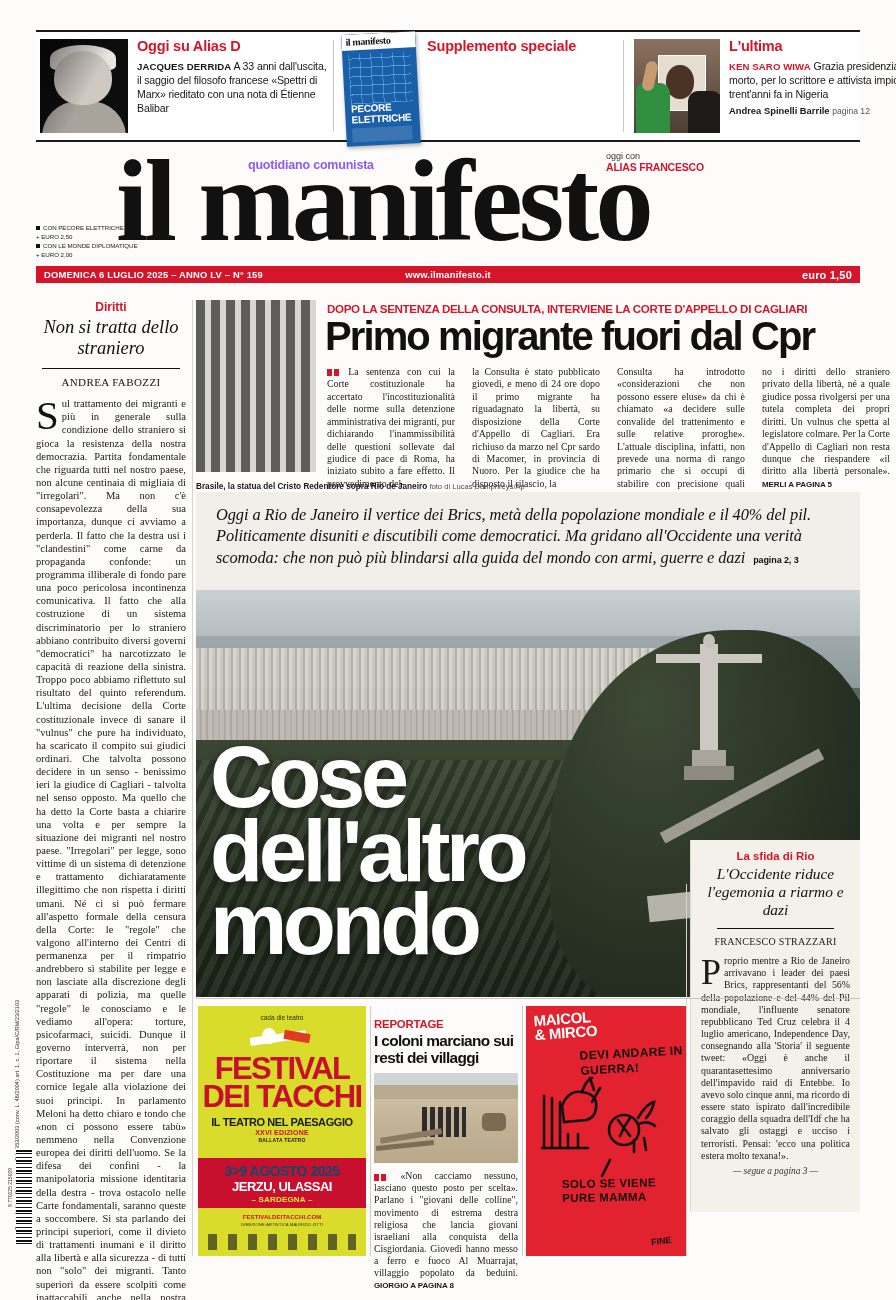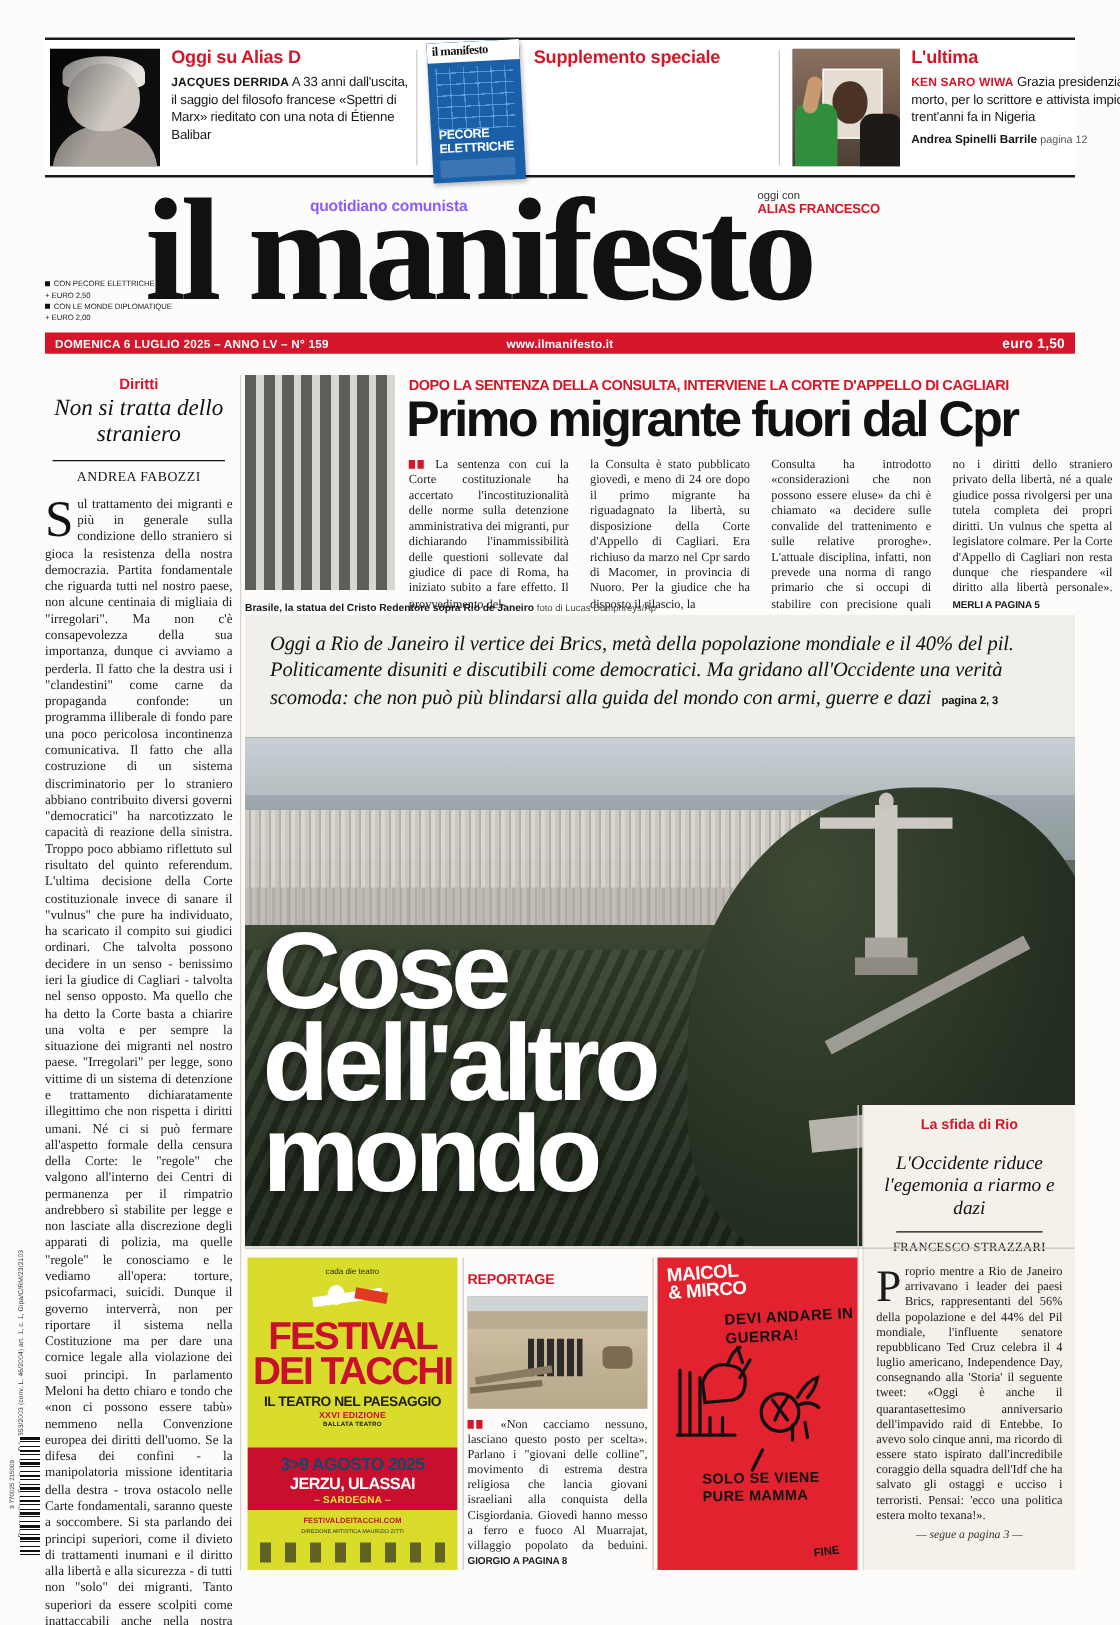--- a/index.html
+++ b/index.html
@@ -199,27 +199,27 @@
       background:#a9a49c;}
   .statue .ped{position:absolute;left:36px;top:156px;width:50px;height:14px;
       background:#8e8a82;}
 
   .hero-title{position:absolute;left:14px;top:150px;width:560px;
       font-family:"Liberation Sans",sans-serif;font-weight:bold;color:#fff;
       font-size:87px;line-height:.845;letter-spacing:-4.5px;
       text-shadow:0 2px 10px rgba(0,0,0,.45);}
 
   
-  .rail{position:absolute;left:690px;top:884px;width:170px;height:372px;
+  .rail{position:absolute;left:690px;top:840px;width:170px;height:372px;
       background:#f4f1ea;padding:10px 10px 0 10px;box-sizing:border-box;
       border-left:1px solid #ddd8cf;}
   .rail-kick{font-family:"Liberation Sans",sans-serif;font-weight:bold;font-size:11.4px;
       color:#d5162a;text-align:center;}
   .rail-title{font-family:"Liberation Serif",serif;font-style:italic;font-size:15.4px;
-      line-height:1.17;text-align:center;margin-top:16px;color:#111;}
+      line-height:1.17;text-align:center;margin-top:3px;color:#111;}
   .rail-hr{height:1px;background:#111;margin:9px 16px 7px 16px;}
   .rail-auth{text-align:center;font-family:"Liberation Serif",serif;font-size:10px;
       letter-spacing:.3px;font-variant:small-caps;}
   .rail-body{margin-top:8px;font-family:"Liberation Serif",serif;font-size:9.9px;
       line-height:1.23;text-align:justify;hyphens:auto;color:#1a1a1a;}
   .rail-body::first-letter{float:left;font-size:36px;line-height:.84;padding:2px 3px 0 0;}
   .rail-seg{display:block;text-align:center;font-style:italic;font-size:9.4px;
       margin-top:4px;color:#333;}
 
   
@@ -488,20 +488,21 @@
     <div class="d1">3&gt;9 AGOSTO 2025</div>
     <div class="d2">JERZU, ULASSAI</div>
     <div class="d3">– SARDEGNA –</div>
     <div class="url">FESTIVALDEITACCHI.COM</div>
     <div class="dir">DIREZIONE ARTISTICA MAURIZIO ZITTI</div>
     <div class="logos"></div>
   </div>
 
   <div class="report">
     <div class="report-kick">REPORTAGE</div>
+    <div class="report-h">I coloni marciano sui resti dei villaggi</div>
     <div class="report-img">
       <div class="sand"></div>
         <div class="ridge"></div>
         <div class="sky2"></div>
       <div class="grp"></div>
         <div class="horse"></div>
         <div class="plank"></div>
         <div class="plank2"></div>
     </div>
     <div class="report-body">

